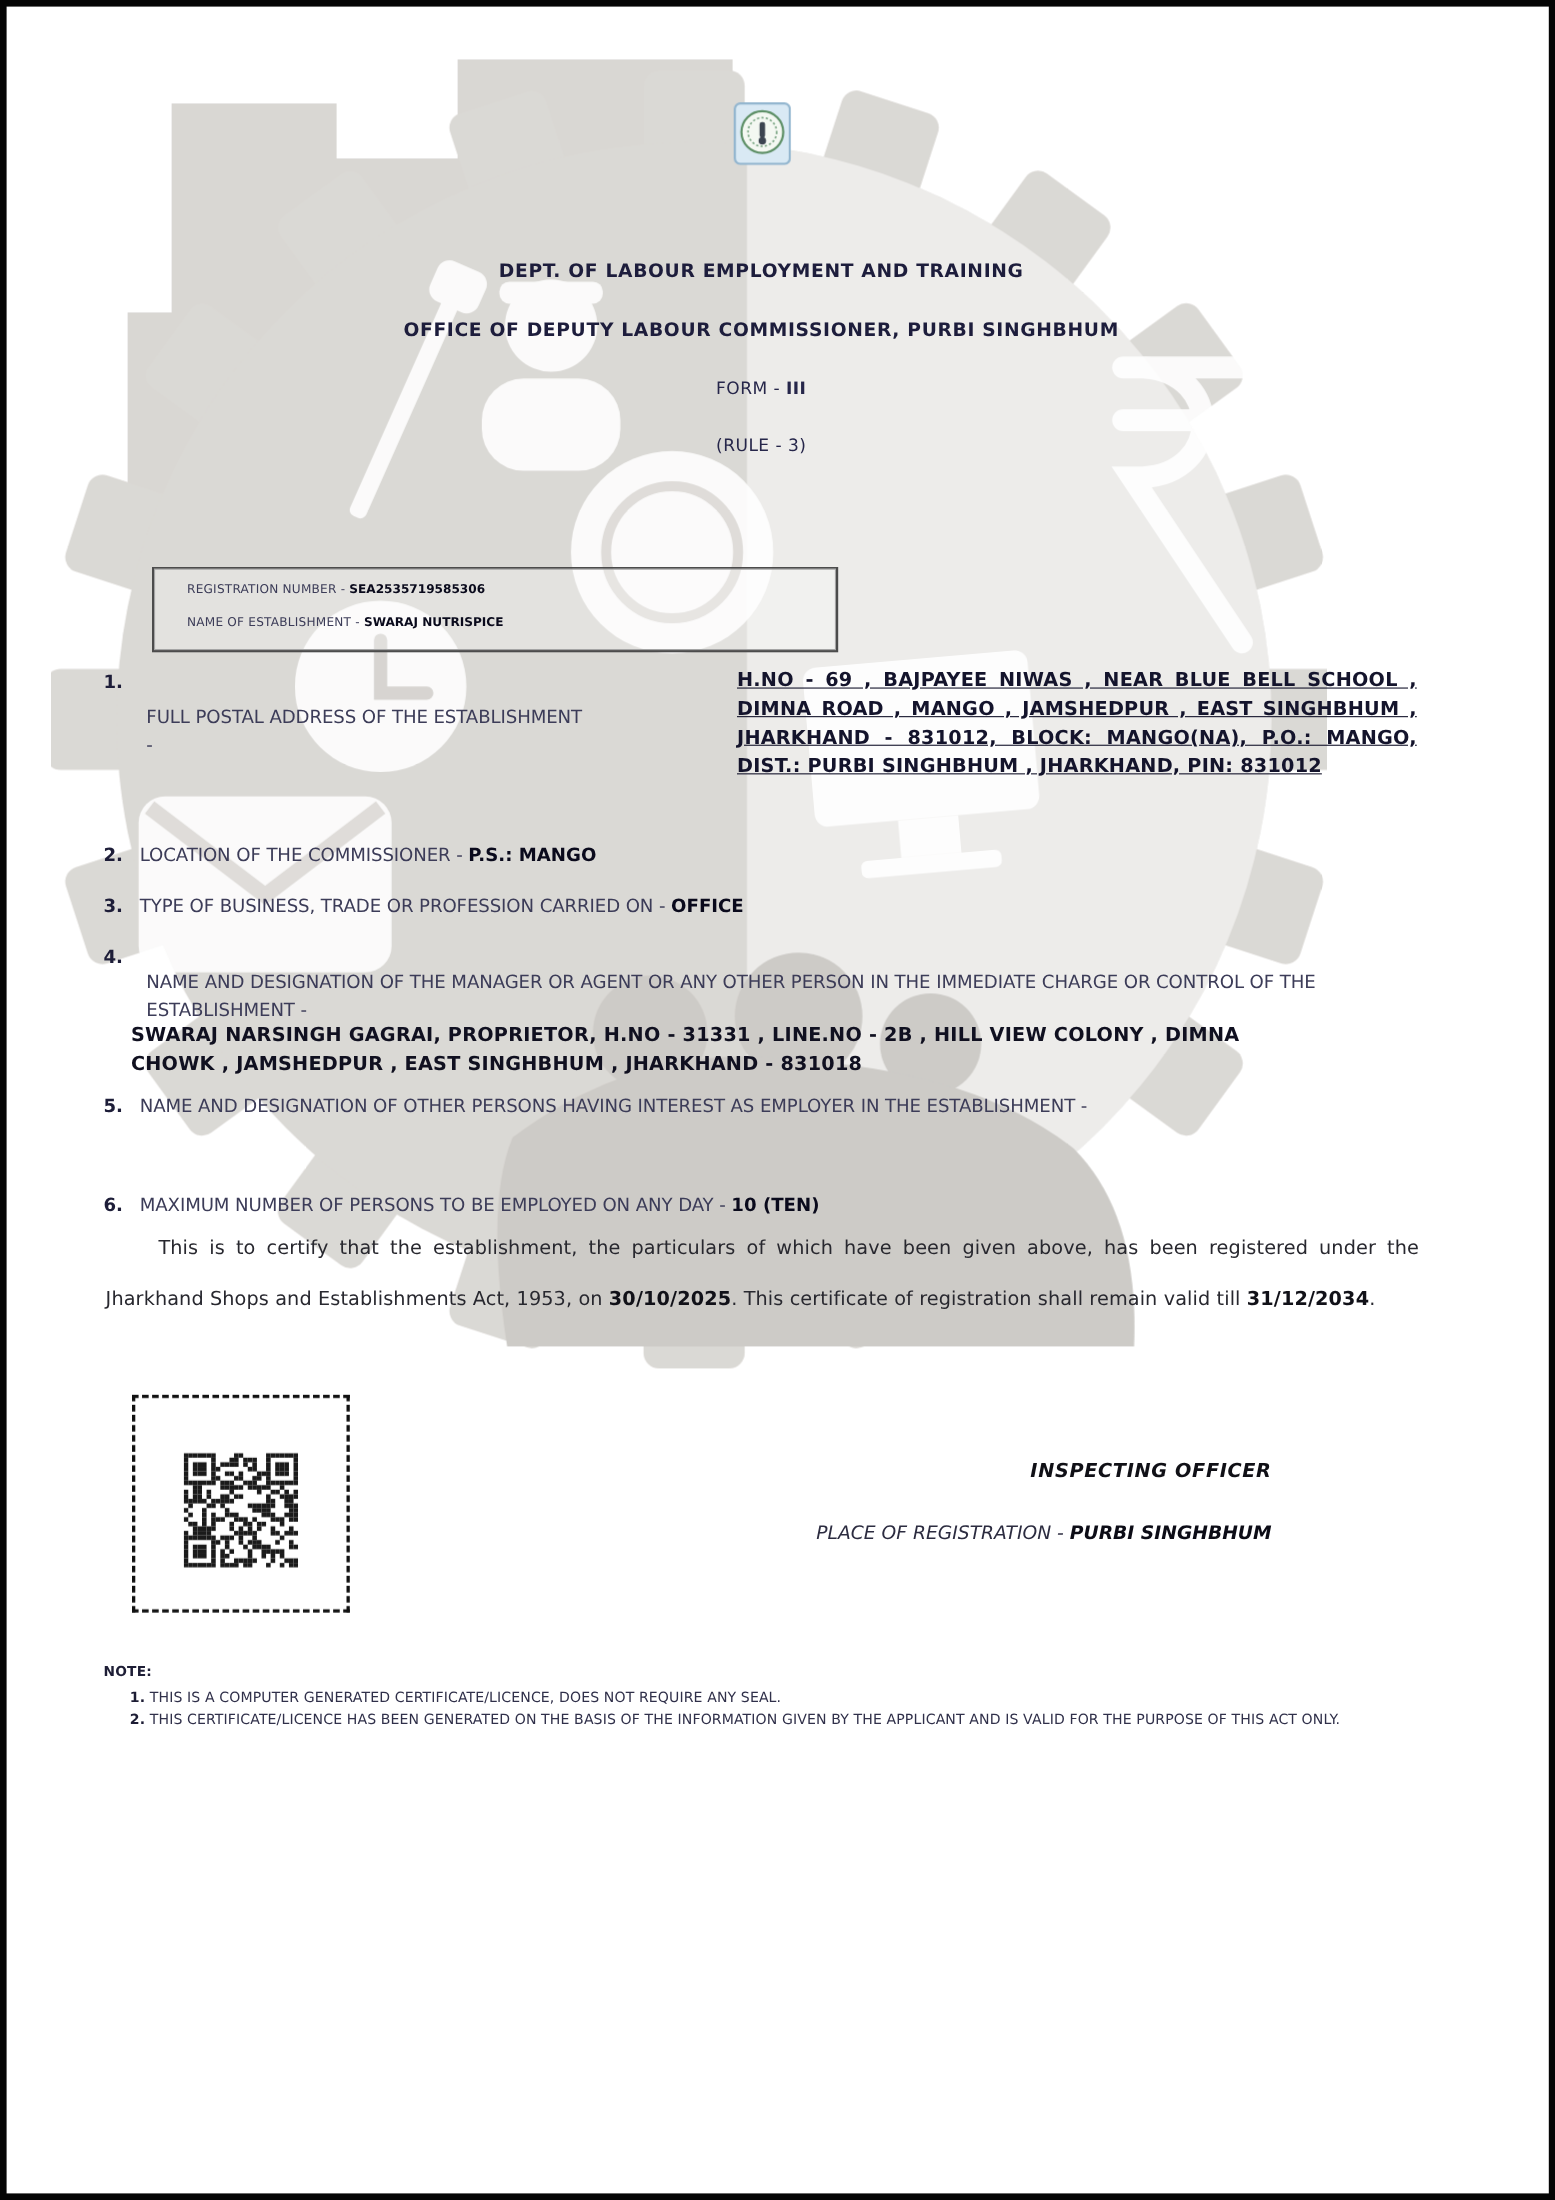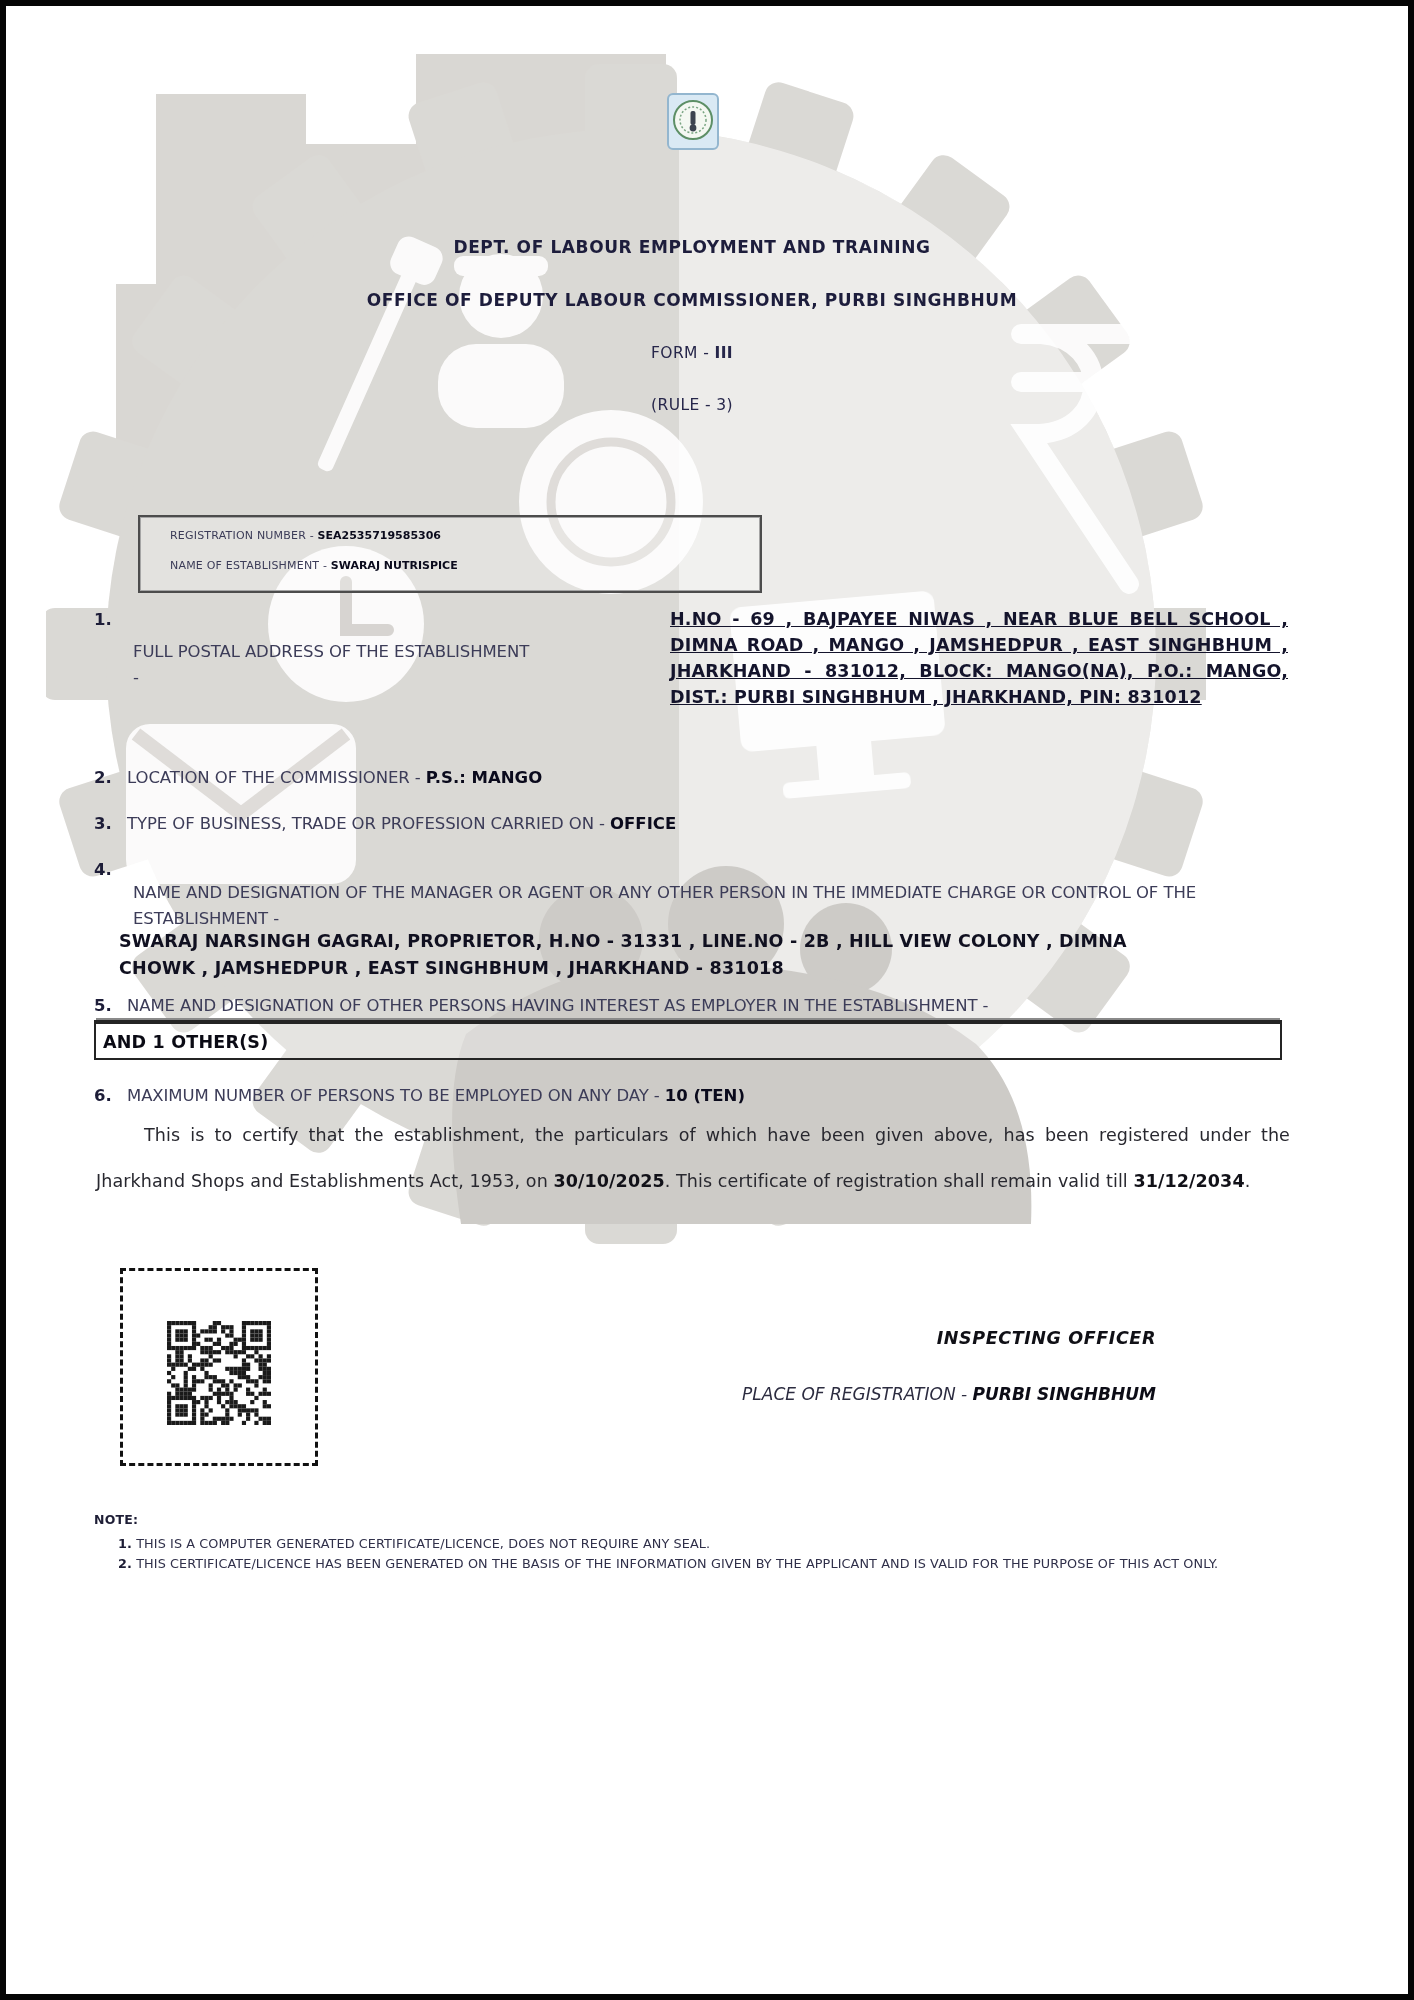--- a/index.html
+++ b/index.html
@@ -200,23 +200,20 @@
     <span class="itext">TYPE OF BUSINESS, TRADE OR PROFESSION CARRIED ON - </span><span class="val">OFFICE</span>
   </div>
 
   <div class="abs inum" style="left:88px;top:854px">4.</div>
   <div class="abs itext" id="item4-label">NAME AND DESIGNATION OF THE MANAGER OR AGENT OR ANY OTHER PERSON IN THE IMMEDIATE CHARGE OR CONTROL OF THE ESTABLISHMENT -</div>
   <div class="abs" id="manager">SWARAJ NARSINGH GAGRAI, PROPRIETOR, H.NO - 31331 , LINE.NO - 2B , HILL VIEW COLONY , DIMNA CHOWK , JAMSHEDPUR , EAST SINGHBHUM , JHARKHAND - 831018</div>
 
   <div class="abs item" style="left:88px;top:990px">
     <span class="inum">5.</span>&nbsp;&nbsp;
     <span class="itext">NAME AND DESIGNATION OF OTHER PERSONS HAVING INTEREST AS EMPLOYER IN THE ESTABLISHMENT -</span>
-  </div>
-  <div class="abs" id="otherbox">
-    <span>AND 1 OTHER(S)</span>
   </div>
 
   <div class="abs item" style="left:88px;top:1080px">
     <span class="inum">6.</span>&nbsp;&nbsp;
     <span class="itext">MAXIMUM NUMBER OF PERSONS TO BE EMPLOYED ON ANY DAY - </span><span class="val">10 (TEN)</span>
   </div>
 
   <div class="abs" id="certify">
     <span>This is to certify that the establishment, the particulars of which have been given above, has been registered under the Jharkhand Shops and Establishments Act, 1953, on </span><b>30/10/2025</b><span>. This certificate of registration shall remain valid till </span><b>31/12/2034</b><span>.</span>
   </div>

